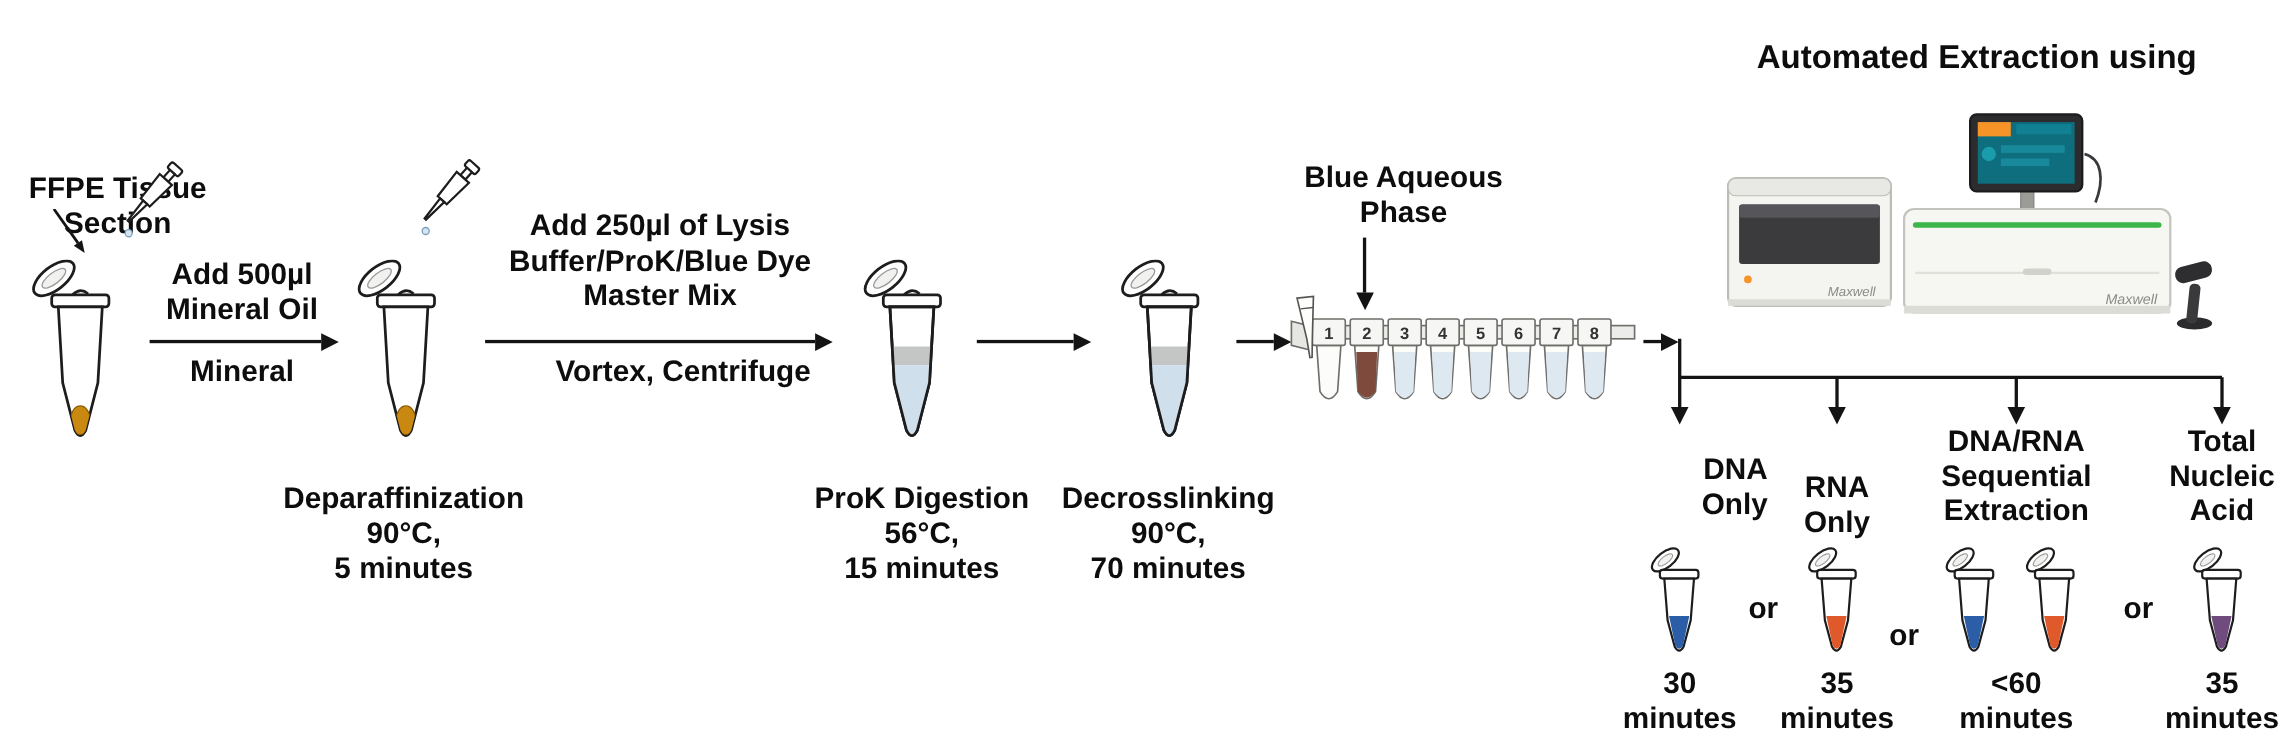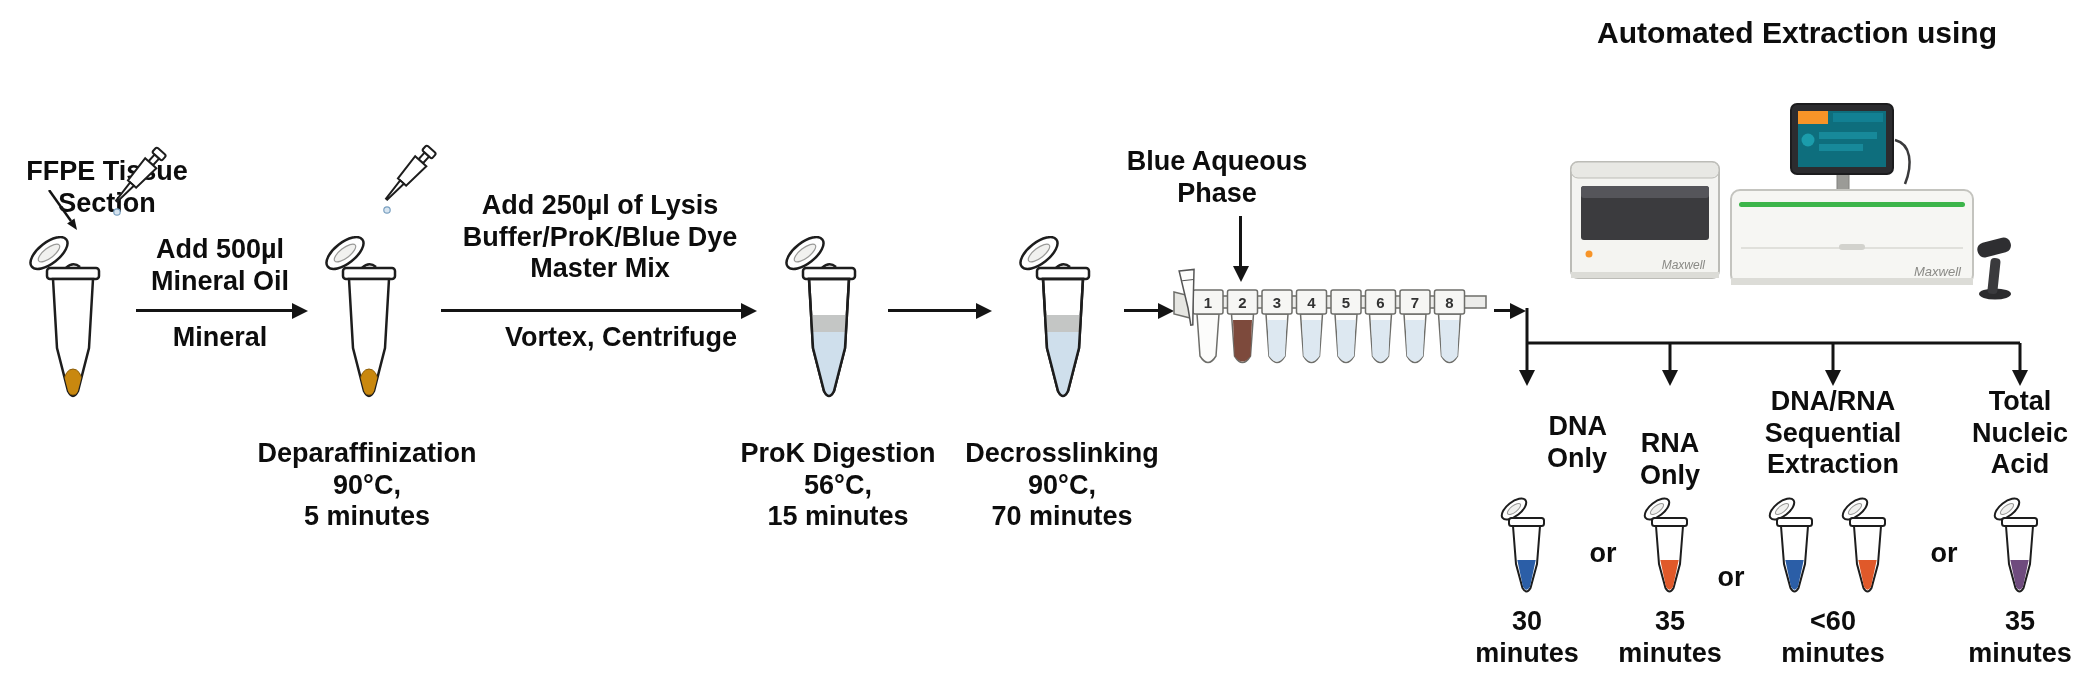--- a/index.html
+++ b/index.html
@@ -10,21 +10,21 @@
     font-family:"Liberation Sans", sans-serif;
   }
   .abs { position:absolute; }
   .lbl {
     position:absolute; font-weight:bold; white-space:pre-line;
     text-align:center; line-height:1.17; font-size:27px; color:#0d0d0d;
   }
   .lbl.left { text-align:center;margin-top:30px; }
   .title {
     position:absolute; font-weight:bold; text-align:center;
-    font-size:30px; line-height:1.25; color:#0d0d0d;
+    font-size:30px; line-height:1.25; color:#0d0d0d;margin-top:20px;
   }
   .title sup { font-size:16px; }
   .arrow-r { position:absolute; height:3px; background:#141414; }
   .arrow-r::after {
     content:""; position:absolute; left:100%; top:50%; transform:translateY(-50%);
     border-left:16px solid #141414; border-top:8px solid transparent; border-bottom:8px solid transparent;
     width:0; height:0;
   }
   .arrow-d { position:absolute; width:3px; background:#141414; }
   .arrow-d::after {
@@ -153,21 +153,21 @@
   <rect x="30" y="96" width="42" height="74" clip-path="url(#bt4)" fill="#cfdfec"></rect>
   <path d="M31,43 L35,112 L46,155 Q51,165 56,155 L67,112 L71,43 Z" fill="none" stroke="#1d1d1d" stroke-width="2.5"></path>
 </svg>
 
 <div class="lbl" style="left:912px; top:438px; width:300px;">Decrosslinking
 90°C,
 70 minutes</div>
 
 <div class="arrow-r" style="left:1124px; top:309px; width:34px;"></div>
 
-<div class="lbl" style="left:1107px; top:146px; width:220px;">Blue Aqueous
+<div class="lbl" style="left:1166px; top:146px; width:220px;">Blue Aqueous
 Phase</div>
 <div class="arrow-d" style="left:1239px; top:216px; height:50px;"></div>
 
 <svg class="abs" style="left:1170px; top:268px;" width="320" height="124" viewBox="0 0 320 124">
   <polygon points="4,24 20,28 20,50 4,46" fill="#e6e6e2" stroke="#6e6e6a" stroke-width="1.5"></polygon>
   <rect x="20" y="28" width="296" height="12" fill="#ececea" stroke="#6e6e6a" stroke-width="1.5"></rect>
 
   <path d="M27,46 L30,88 Q38,101 46,88 L49,46 Z" fill="#fcfcfb" stroke="#6e6e6a" stroke-width="1.5"></path>
   <path d="M61.5,46 L64.5,88 Q72.5,101 80.5,88 L83.5,46 Z" fill="#fcfcfb" stroke="#6e6e6a" stroke-width="1.5"></path>
   <path d="M63,52 L64.5,88 Q72.5,99 80.5,88 L82,52 Z" fill="#7d4a3c"></path>

